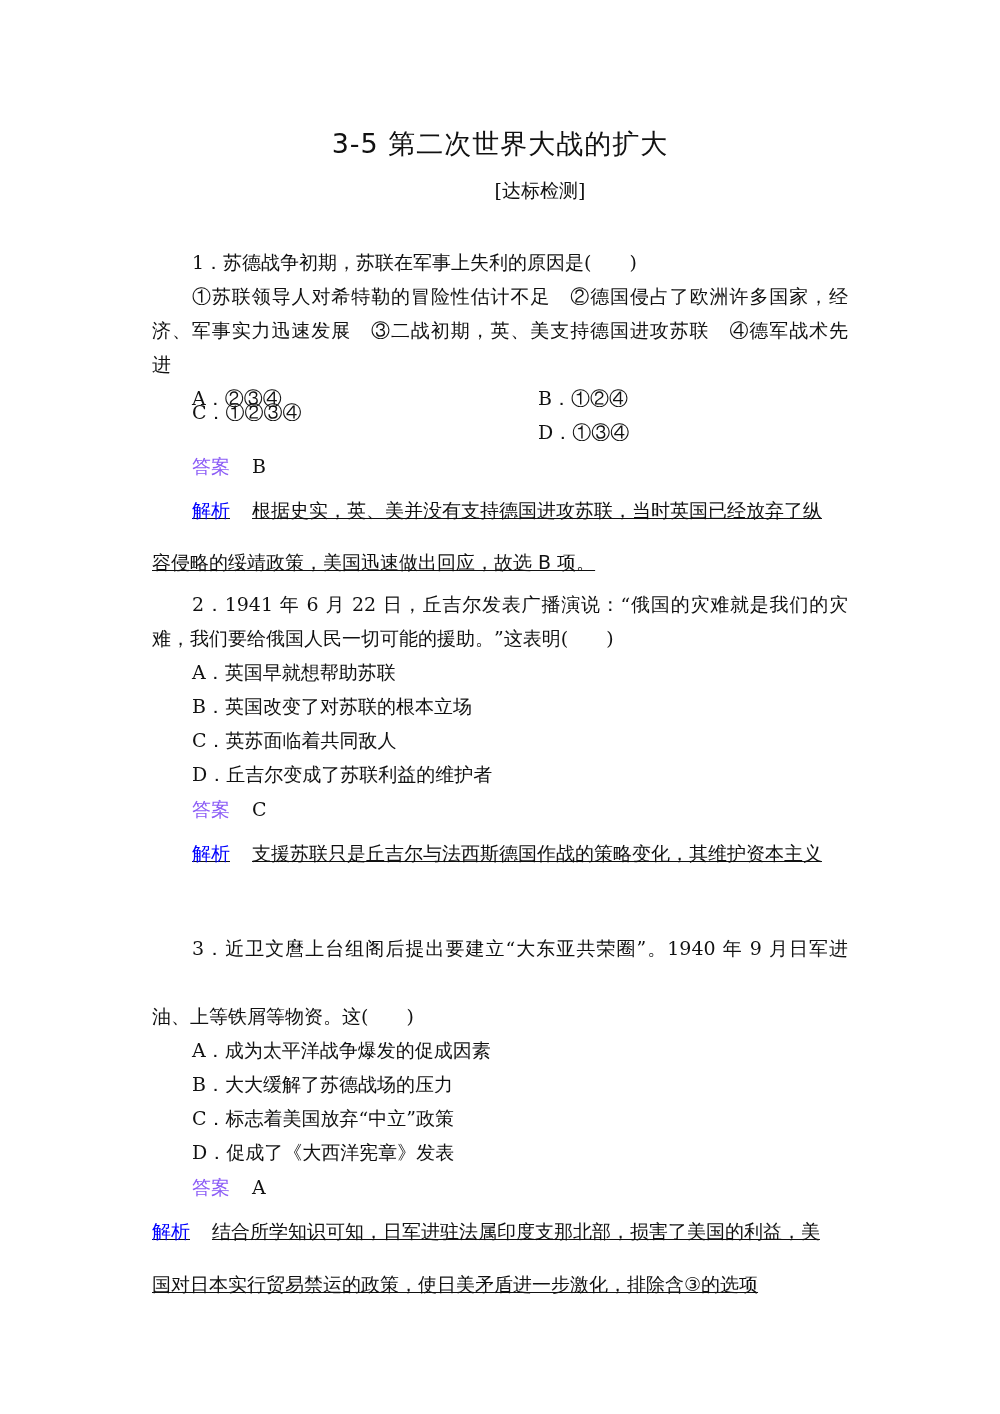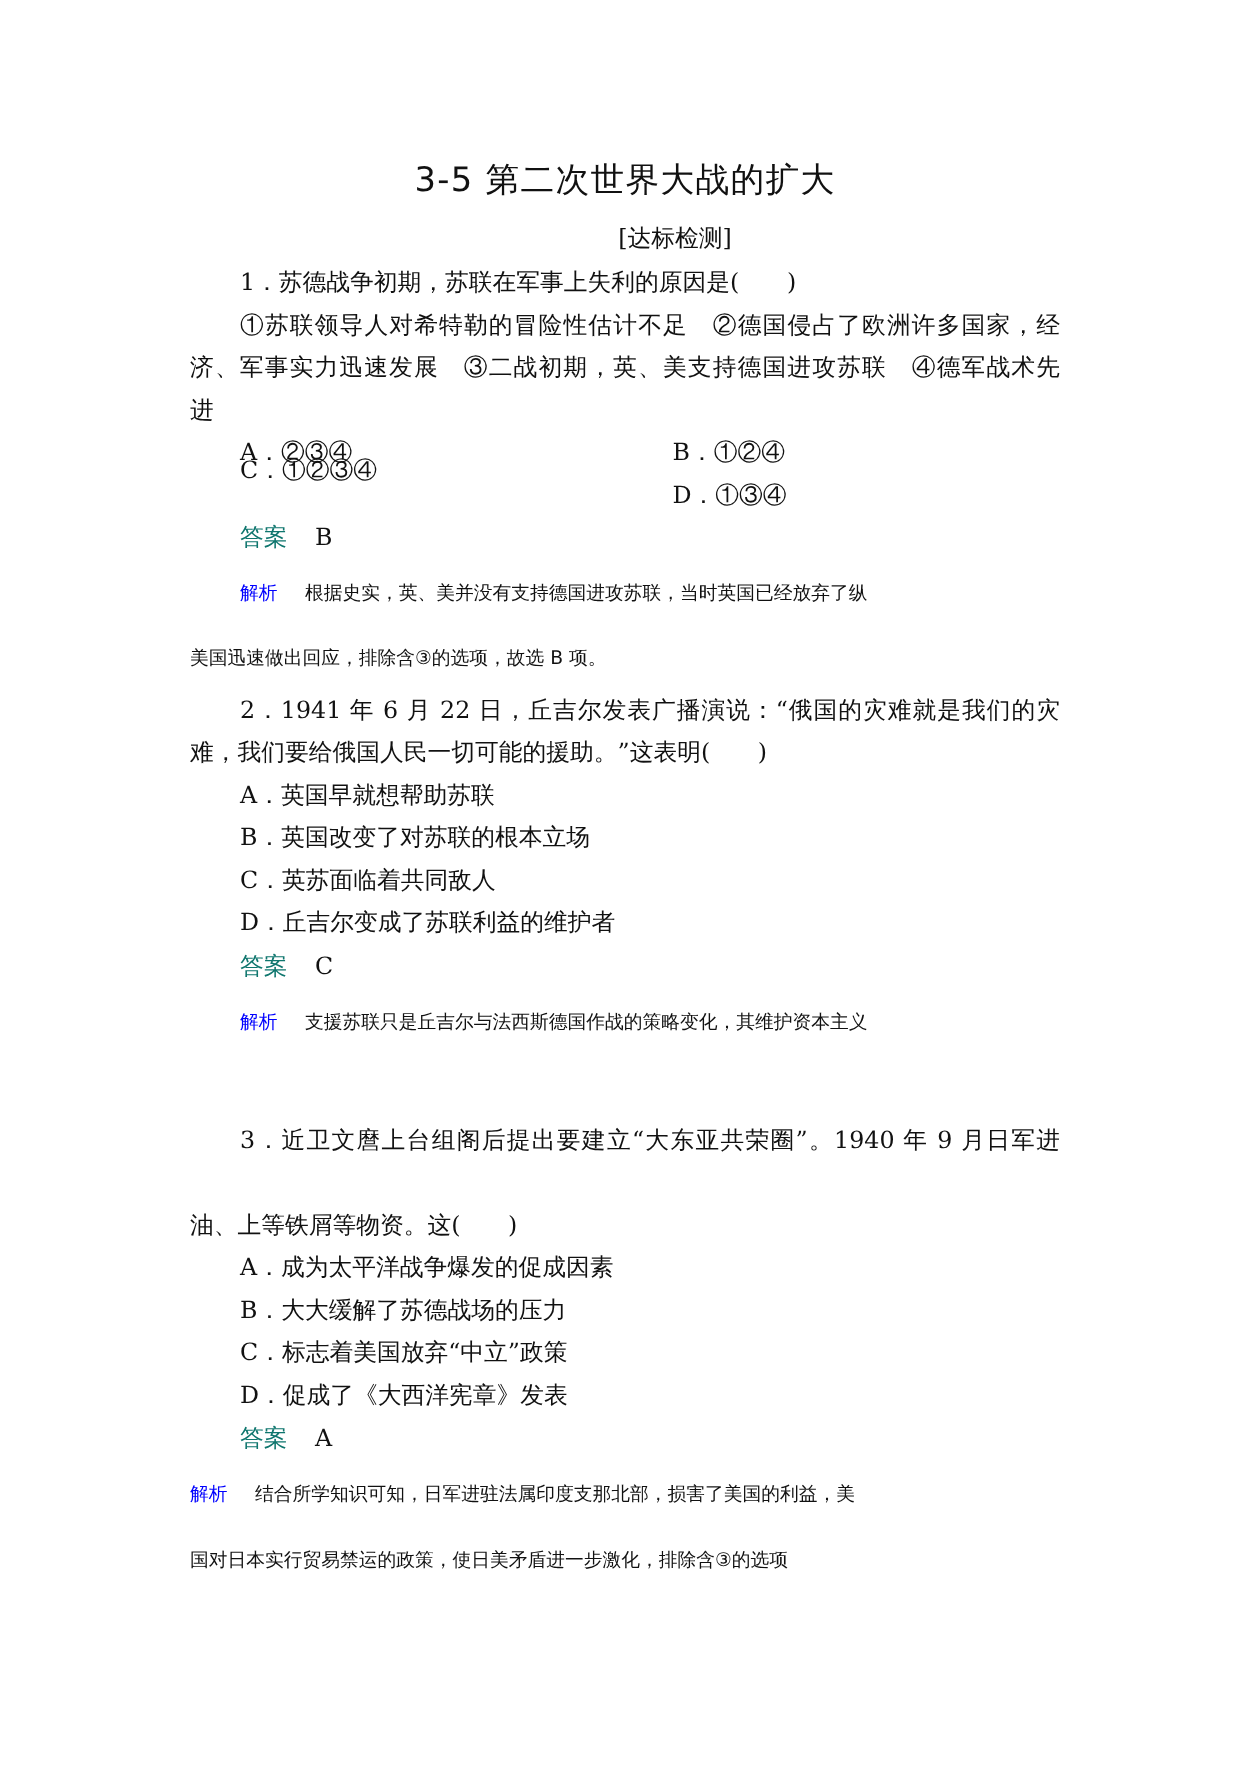--- a/index.html
+++ b/index.html
@@ -12,26 +12,26 @@
     position: absolute; top: 126px; left: 0; width: 1000px; text-align: center;
     font-family: "DejaVu Sans", "Liberation Sans", sans-serif;
     font-size: 27px; letter-spacing: 1px;
   }
   .subtitle {
     position: absolute; top: 178px; left: 0; width: 1000px; text-align: center;
     padding-left: 80px; box-sizing: border-box; font-size: 19px;
   }
   .line {
     position: absolute; left: 152px; width: 700px; font-size: 19px;
-    white-space: nowrap; line-height: 24px;
+    white-space: nowrap; line-height: 24px; margin-top: 36px;
   }
   .ind { left: 192px; }
   .opt-right { left: 538px; }
-  .sans { font-family: "DejaVu Sans", "Liberation Sans", sans-serif; font-size: 15px; }
-  .ans-label { color: #0f766e; font-family: Liberation Mono, monospace; }
+  .sans { font-family: "DejaVu Sans", "Liberation Sans", sans-serif; font-size: 19px; text-decoration: underline; }
+  .ans-label { color: #8b5cf6; font-family: Liberation Mono, monospace; }
   .ana-label { color: #0000ff; font-family: "DejaVu Sans", "Liberation Sans", sans-serif; }
   .gap { display: inline-block; width: 22px; }
   .just { text-align-last: justify; text-align: justify; display: block; width: 696px; }
   .just-ind { width: 656px; }
 </style>
 </head>
 <body>
 
 <div class="page">
 
@@ -51,21 +51,21 @@
   <div class="line opt-right" style="top:350px">B．①②④</div>
   <div class="line ind" style="top:364px">C．①②③④</div>
   <div class="line opt-right" style="top:384px">D．①③④</div>
 
   <div class="line ind" style="top:418px">
     <span class="ans-label">答案</span><span class="gap"></span><span>B</span>
   </div>
   <div class="line ind sans" style="top:462px">
     <span class="ana-label">解析</span><span class="gap"></span><span>根据史实，英、美并没有支持德国进攻苏联，当时英国已经放弃了纵</span>
   </div>
-  <div class="line sans" style="top:514px">美国迅速做出回应，排除含③的选项，故选 B 项。</div>
+  <div class="line sans" style="top:514px">容侵略的绥靖政策，美国迅速做出回应，故选 B 项。</div>
 
   <div class="line ind" style="top:556px">
       <span class="just just-ind">2．1941 年 6 月 22 日，丘吉尔发表广播演说：“俄国的灾难就是我们的灾</span>
     </div>
   <div class="line" style="top:590px">难，我们要给俄国人民一切可能的援助。”这表明(　　)</div>
 
   <div class="line ind" style="top:624px">A．英国早就想帮助苏联</div>
   <div class="line ind" style="top:658px">B．英国改变了对苏联的根本立场</div>
   <div class="line ind" style="top:692px">C．英苏面临着共同敌人</div>
   <div class="line ind" style="top:726px">D．丘吉尔变成了苏联利益的维护者</div>

